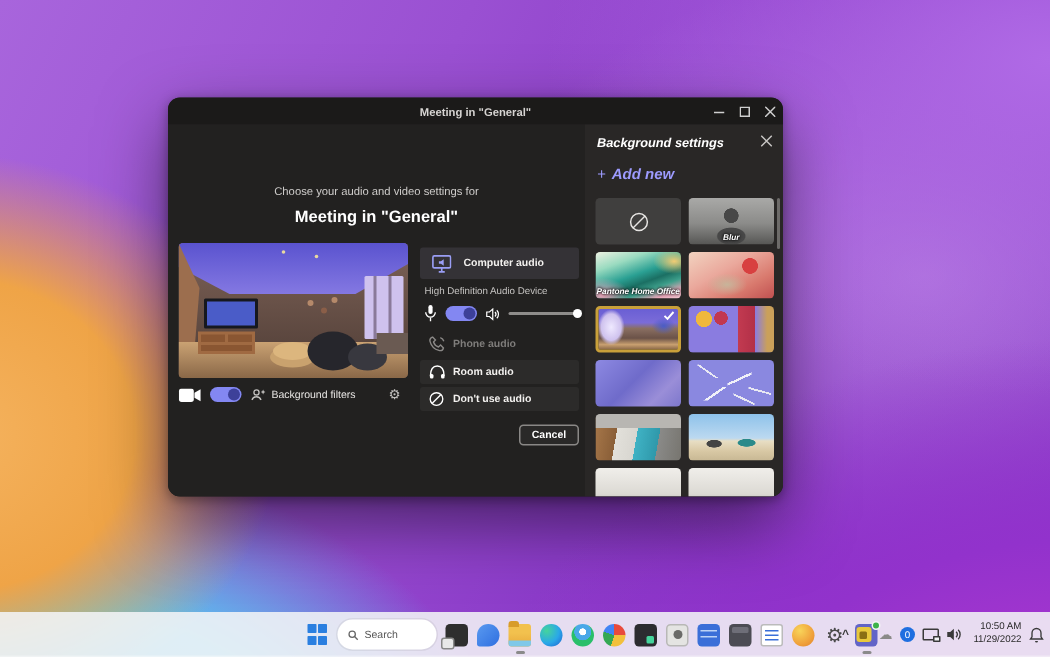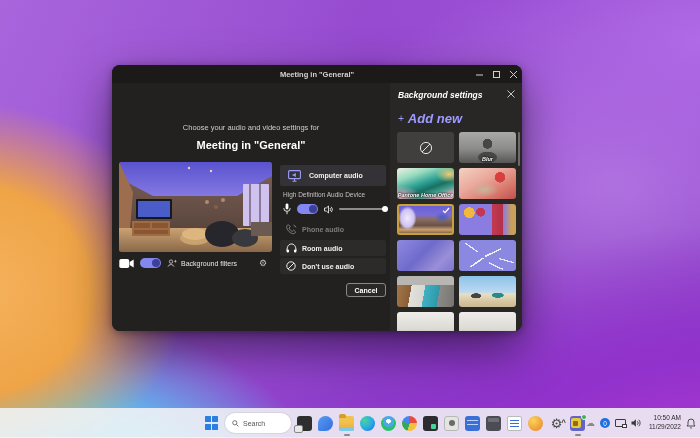--- a/index.html
+++ b/index.html
@@ -64,21 +64,21 @@
     background:#2a2928; border:1px solid #8a8886; border-radius:3px;
     color:#fff; font-size:7px; font-weight:bold; display:flex; align-items:center; justify-content:center;
   }
 
   
   .panel{ width:132px; position:relative; background:#292726; overflow:hidden;font-style:italic; }
   .panel-title{ position:absolute; top:7px; left:8px; font-size:8.5px; font-weight:bold; color:#fff; }
   .panel-close{ position:absolute; top:7px; right:7px; }
   .add-new{ position:absolute; top:28px; left:8px; display:flex; align-items:center; color:#9d9bfe; }
   .add-new .plus{ font-size:10px; margin-right:4px; line-height:1; }
-  .add-new .lbl{ font-size:13px; font-weight:bold; }
+  .add-new .lbl{ font-size:10px; font-weight:bold; }
 
   .grid{ position:absolute; top:49px; left:7px; width:119px; display:grid; grid-template-columns:57px 57px; gap:5px; }
   .tile{ width:57px; height:31px; border-radius:3px; position:relative; overflow:hidden; }
   .tile.selected{ border:2px solid #c9a03a; }
   .tile .tlabel{ position:absolute; bottom:1px; left:0; right:0; text-align:center; font-size:5.5px; font-weight:bold; color:#fff; text-shadow:0 0 2px #000,0 0 2px #000; }
   .tile .check{ position:absolute; top:1px; right:2px; }
   .scrollbar{ position:absolute; top:49px; right:2px; width:2px; height:34px; background:#6d6b69; border-radius:1px; }
 
   .t-none{ background:#403f3e; display:flex; align-items:center; justify-content:center; }
   .t-blur{ background:

